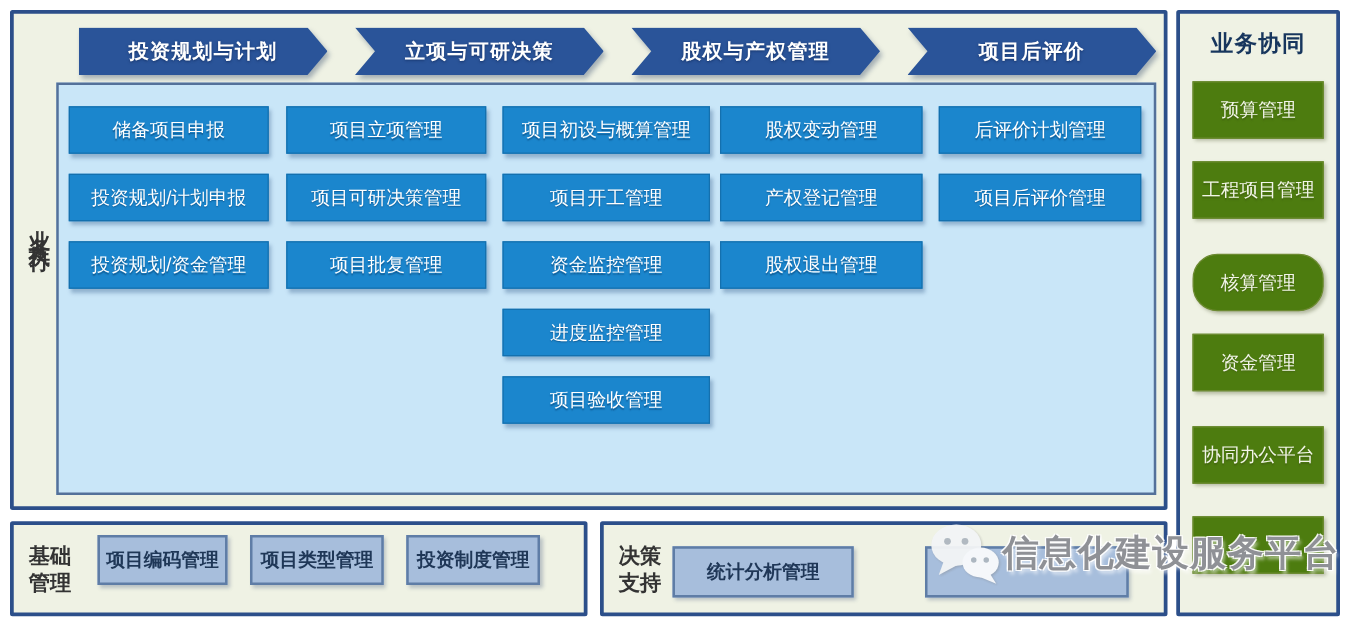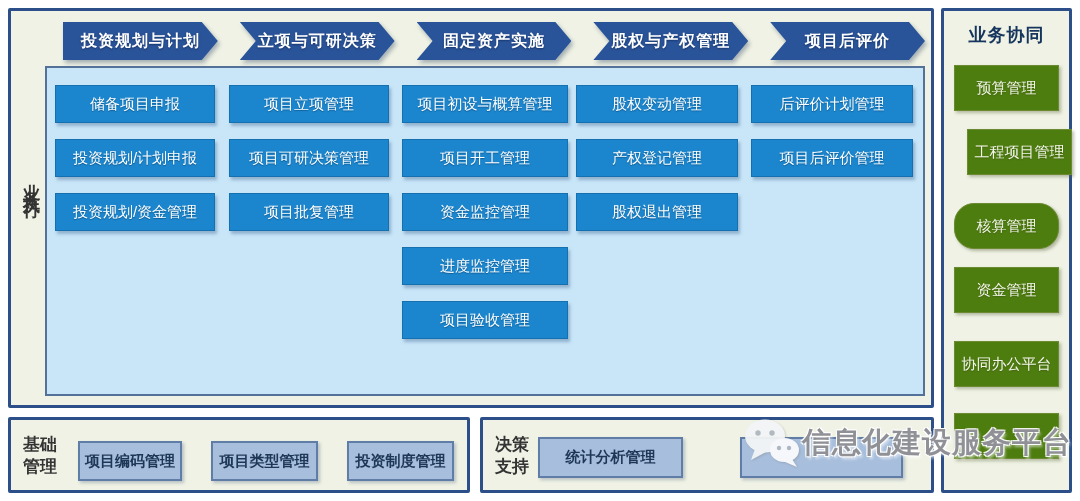--- a/index.html
+++ b/index.html
@@ -35,28 +35,28 @@
   .mod-btn{height:38px;background:#1B86CD;border:1px solid #1470AE;box-sizing:border-box;
     display:flex;align-items:center;justify-content:center;color:#fff;font-size:15px;
     text-shadow:0 1px 1px rgba(0,40,80,.45);box-shadow:2px 3px 3px rgba(40,80,130,.35);}
 
   
   #side-panel h2{margin:12px 0 0 0;text-align:center;font-size:18px;font-weight:bold;color:#17365D;letter-spacing:1px;}
   .side-col{position:absolute;left:0;top:0;width:100%;height:100%;}
   .side-btn{position:absolute;left:10px;width:105px;height:46px;background:#4d7c0f;border:1px solid #6C8A31;
     box-sizing:border-box;display:flex;align-items:center;justify-content:center;color:#F2F5E8;font-size:15px;
     text-shadow:0 1px 1px rgba(60,80,20,.5);box-shadow:2px 2px 3px rgba(90,100,60,.4);}
-  .side-btn:nth-of-type(1){top:54px;} .side-btn:nth-of-type(2){top:118px;margin-left:13px;}
+  .side-btn:nth-of-type(1){top:54px;} .side-btn:nth-of-type(2){top:118px;}
   .side-btn:nth-of-type(3){top:192px;border-radius:20px;} .side-btn:nth-of-type(4){top:256px;}
   .side-btn:nth-of-type(5){top:330px;} .side-btn:nth-of-type(6){top:402px;}
 
   
   .corner-label{margin:0;position:absolute;left:12px;top:14px;width:40px;font-size:17px;font-weight:600;
     color:#333;line-height:1.3;}
-  .base-row{position:absolute;left:67px;top:21px;display:flex;gap:29px;}
+  .base-row{position:absolute;left:67px;top:8px;display:flex;gap:18px;}
   .gray-btn{height:40px;background:#A7BEDC;border:2px solid #5F7DA6;box-sizing:border-box;
     display:flex;align-items:center;justify-content:center;color:#1F3757;font-size:15px;font-weight:700;
     box-shadow:2px 2px 3px rgba(60,80,120,.3);}
   .base-row .gray-btn:nth-of-type(1){width:104px;} .base-row .gray-btn:nth-of-type(2){width:107px;}
   .base-row .gray-btn:nth-of-type(3){width:107px;}
   .dec-col{position:absolute;left:0;top:0;width:100%;height:100%;}
   .dec-col .gray-btn{position:absolute;top:17px;height:41px;}
   .dec-col .gray-btn:nth-of-type(1){left:55px;width:145px;}
   .dec-col .gray-btn:nth-of-type(2){left:257px;width:163px;}
 
@@ -80,25 +80,20 @@
             <span>投资规划与计划</span>
           </div>
         </div>
 
         <div class="arrow-wrap">
           <div class="arrow-seg">
             <span>立项与可研决策</span>
           </div>
         </div>
 
-        <div class="arrow-wrap">
-          <div class="arrow-seg">
-            <span>固定资产实施</span>
-          </div>
-        </div>
 
         <div class="arrow-wrap">
           <div class="arrow-seg">
             <span>股权与产权管理</span>
           </div>
         </div>
 
         <div class="arrow-wrap">
           <div class="arrow-seg">
             <span>项目后评价</span>

